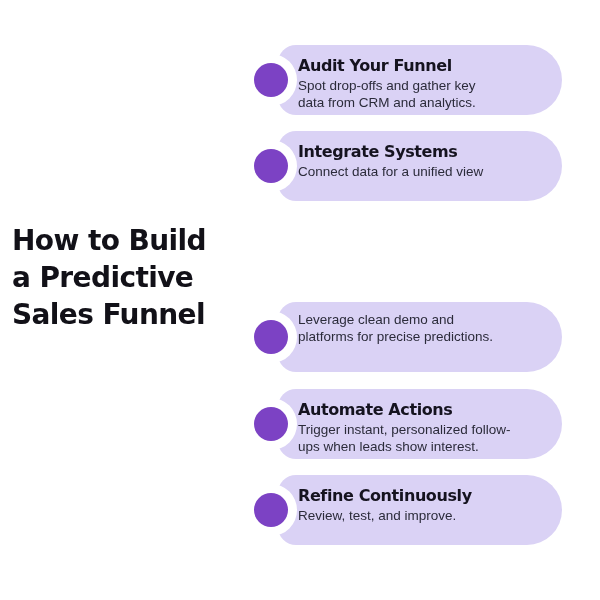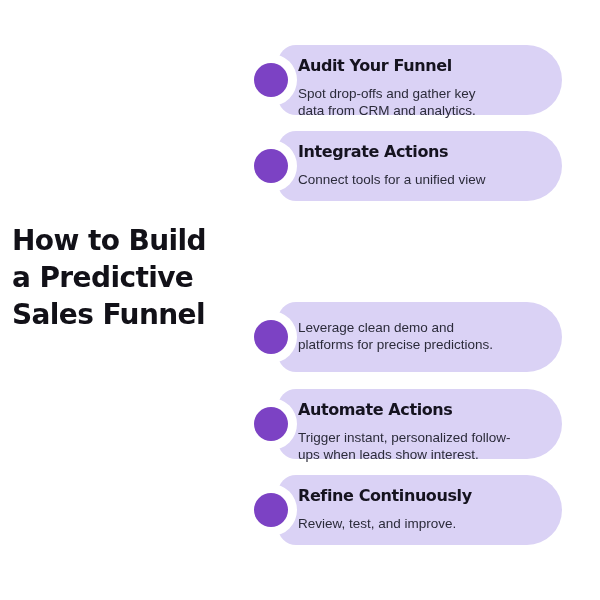--- a/index.html
+++ b/index.html
@@ -67,21 +67,21 @@
     color: #15131F;
     white-space: nowrap;
   }
   .step-desc {
     position: relative;
     z-index: 4;
     font-family: "Liberation Sans", sans-serif;
     font-size: 13.5px;
     line-height: 16.5px;
     color: #2B2B3A;
-    margin-top: 9px;
+    margin-top: 1px;
   }
 </style>
 </head>
 <body>
 
 <div class="canvas">
 
   <div class="main-title">
     <div>How to Build</div>
     <div>a Predictive</div>
@@ -95,23 +95,23 @@
         <div>Spot drop-offs and gather key</div>
         <div>data from CRM and analytics.</div>
       </div>
     </div>
     <div class="bullet-notch"></div>
     <div class="bullet-dot"></div>
   </div>
 
   <div class="step-row" style="top:131px">
     <div class="step-card">
-      <div class="step-title">Integrate Actions</div>
+      <div class="step-title">Integrate Systems</div>
       <div class="step-desc">
-        <div>Connect tools for a unified view</div>
+        <div>Connect data for a unified view</div>
       </div>
     </div>
     <div class="bullet-notch"></div>
     <div class="bullet-dot"></div>
   </div>
 
 
   <div class="step-row" style="top:302px">
     <div class="step-card">
       <div class="step-desc">

